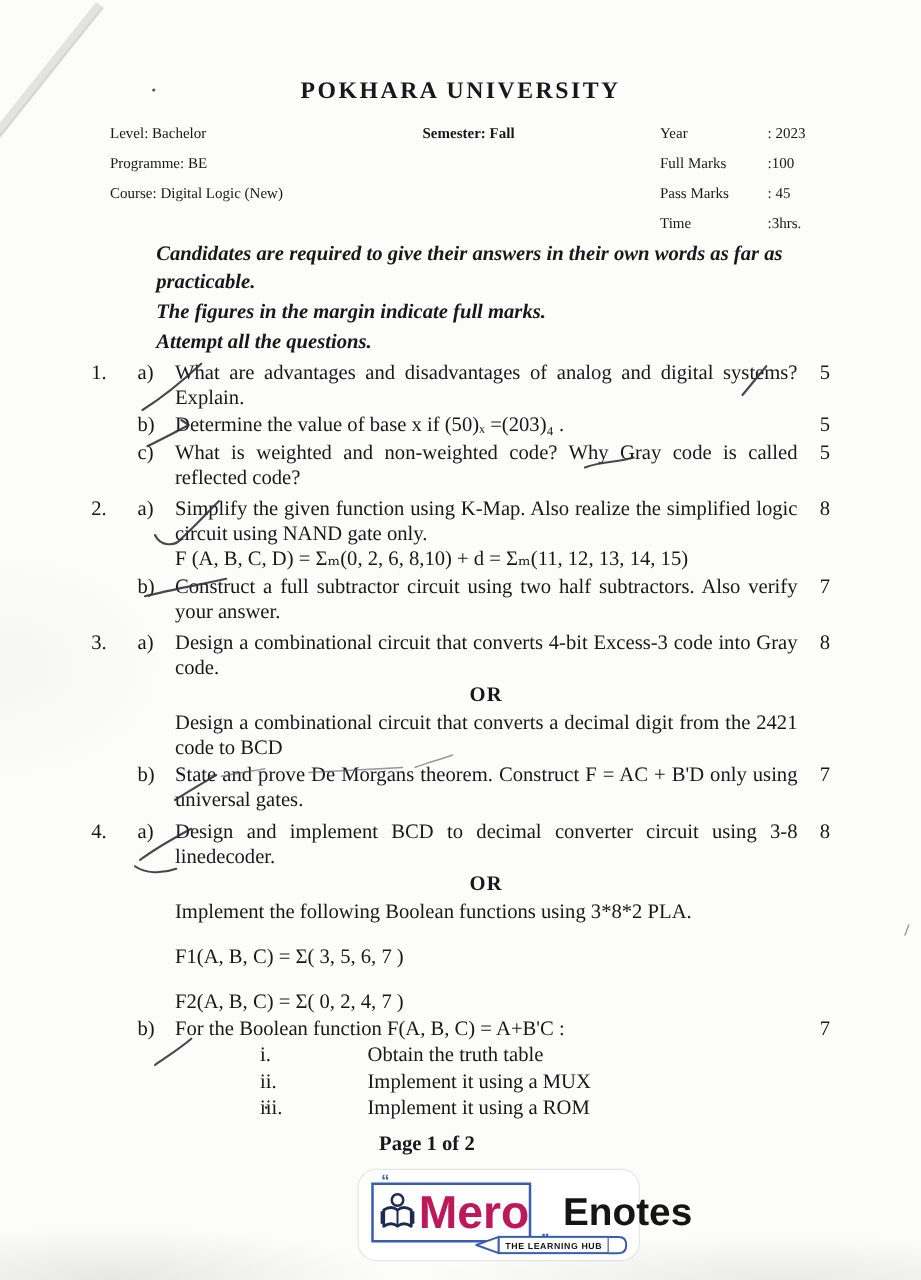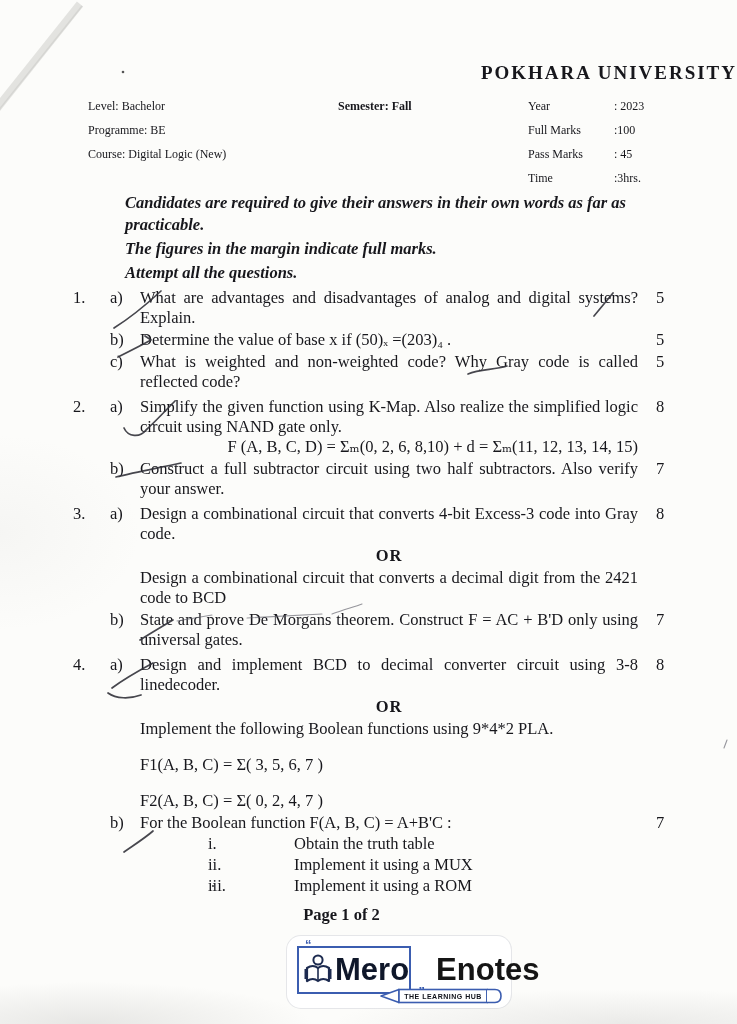--- a/index.html
+++ b/index.html
@@ -6,58 +6,58 @@
   .paper {
     position:relative; width:737px; height:1024px; overflow:hidden;
     background:
       radial-gradient(ellipse 320px 60px at 12% 100%, rgba(175,175,172,.28), transparent 70%),
       radial-gradient(ellipse 420px 50px at 85% 100%, rgba(170,170,168,.22), transparent 70%),
       radial-gradient(ellipse 200px 140px at 0% 52%, rgba(190,190,188,.10), transparent 70%),
       linear-gradient(#fcfcfa,#fcfcfa);
     font-family:"Liberation Serif","DejaVu Serif",serif;
     color:#17171c;
   }
-  .title { padding-top:62px; text-align:right; font-size:19px; font-weight:bold; letter-spacing:2px; }
+  .title { padding-top:62px; text-align:center; font-size:19px; font-weight:bold; letter-spacing:2px; }
   .header { display:flex; margin:10px 0 0 88px; font-size:12px; line-height:24px; }
   .h-left  { width:250px; }
   .h-mid   { width:190px;font-weight:bold; }
   .h-right { width:170px; }
   .meta-row { display:flex; }
   .meta-label { display:inline-block; width:86px; }
   .instructions { margin:2px 0 0 125px; width:540px; font-size:16.5px; line-height:22px;
                   font-style:italic; font-weight:bold; }
   .instructions p { margin:0 0 2px 0; }
   .questions { margin-top:4px; padding-left:73px; font-size:16.5px; line-height:20px; }
   .question { display:flex; margin-bottom:3px; }
   .q-num { width:37px; }
   .q-parts { width:572px; }
   .part { display:flex; margin-bottom:2px; align-items:flex-start; }
   .part-letter { width:30px; }
   .part-body { width:498px; text-align:justify; }
   .part-body p { margin:0; }
   .part-marks { width:44px; text-align:center; }
   .or { font-weight:bold; text-align:center; letter-spacing:1px; margin:2px 0 2px 0; }
   .f-line { margin-top:16px !important; text-align:left; }
-  .formula { text-align:right; }
+  .formula { text-align:left; }
   .subitems { margin-left:68px; }
   .subitem { display:flex; margin-top:1px; }
   .sub-num { width:86px; }
   .footer-page { position:absolute; top:905px; left:0; width:683px; text-align:center;
                  font-size:16.5px; font-weight:bold; }
   
   .logo { position:absolute; top:936px; left:287px; width:224px; height:72px;
           background:#ffffff; border-radius:14px; box-shadow:0 0 0 1px rgba(185,190,200,.35);
           font-family:"Liberation Sans","DejaVu Sans",sans-serif; }
   .logo-row { position:absolute; top:10px; left:10px; display:flex; align-items:center; }
   .logo-box { position:relative; display:flex; align-items:center; border:2px solid #3b5db0;
               background:#ffffff; height:40px; padding:2px 0 2px 4px; }
   .quote { position:absolute; color:#3b5db0; font-size:13px; font-weight:bold; line-height:8px; }
   .q-tl { top:-7px; left:6px; }
   .q-br { bottom:-4px; right:-16px; }
-  .mero   { color:#0f172a; font-weight:bold; font-size:31px; letter-spacing:0; margin-left:2px; }
+  .mero   { color:#be185d; font-weight:bold; font-size:37px; letter-spacing:0; margin-left:2px; }
   .enotes { color:#151515; font-weight:bold; font-size:31px; margin-left:1px;padding-left:24px; }
   .pencil { position:absolute; right:8px; bottom:3px; }
   
   .overlay { position:absolute; top:0; left:0; pointer-events:none; }
 </style>
 </head>
 <body>
 
 <div class="paper">
 
@@ -169,21 +169,21 @@
     </div>
 
     <div class="question">
       <div class="q-num">4.</div>
       <div class="q-parts">
         <div class="part">
           <div class="part-letter">a)</div>
           <div class="part-body">
             <p>Design and implement BCD to decimal converter circuit using 3-8 linedecoder.</p>
             <div class="or">OR</div>
-            <p>Implement the following Boolean functions using 9*4*2 PLA.</p>
+            <p>Implement the following Boolean functions using 3*8*2 PLA.</p>
             <p class="f-line">F1(A, B, C) = Σ( 3, 5, 6, 7 )</p>
             <p class="f-line">F2(A, B, C) = Σ( 0, 2, 4, 7 )</p>
           </div>
           <div class="part-marks">8</div>
         </div>
         <div class="part">
           <div class="part-letter">b)</div>
           <div class="part-body">
             <p>For the Boolean function F(A, B, C) = A+B'C :</p>
             <div class="subitems">

